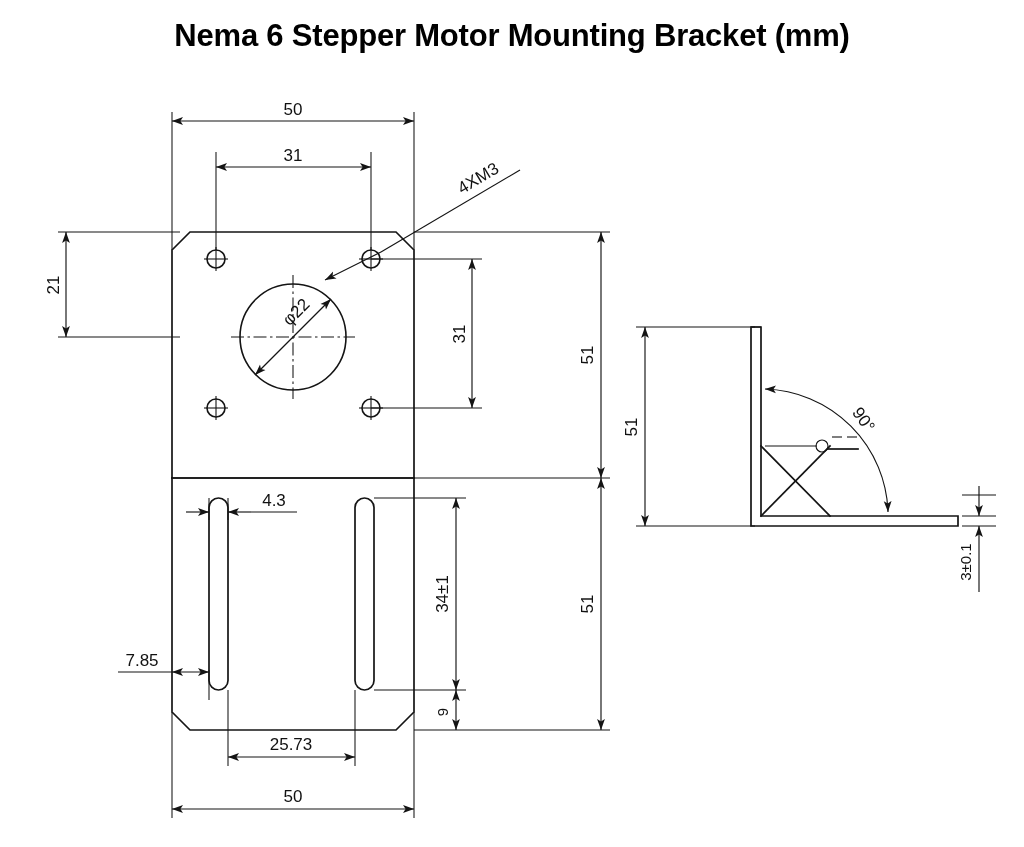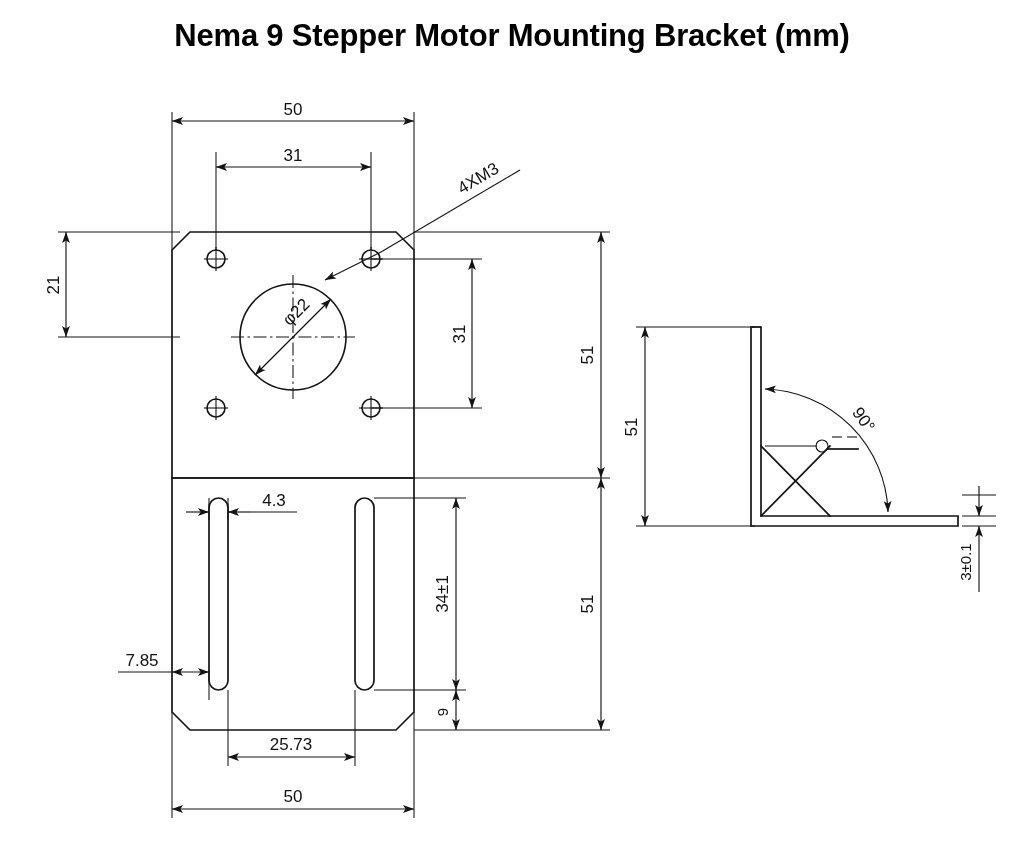--- a/index.html
+++ b/index.html
@@ -83,21 +83,21 @@
     stroke: #141414;
     stroke-width: 1.6;
   }
   .arrowfill { fill: #141414; stroke: none; }
 </style>
 </head>
 <body>
 
 <div id="drawing-root">
 
-  <div class="title-text">Nema 9 Stepper Motor Mounting Bracket (mm)</div>
+  <div class="title-text">Nema 6 Stepper Motor Mounting Bracket (mm)</div>
 
   <svg id="cad" viewBox="0 0 1024 847">
     <defs>
       <marker id="arwR" markerWidth="12" markerHeight="9" refX="11" refY="4.5" orient="auto" markerUnits="userSpaceOnUse">
         <path d="M0,0.6 L11,4.5 L0,8.4 L2.6,4.5 Z" class="arrowfill"></path>
       </marker>
       <marker id="arwL" markerWidth="12" markerHeight="9" refX="1" refY="4.5" orient="auto" markerUnits="userSpaceOnUse">
         <path d="M12,0.6 L1,4.5 L12,8.4 L9.4,4.5 Z" class="arrowfill"></path>
       </marker>
     </defs>

